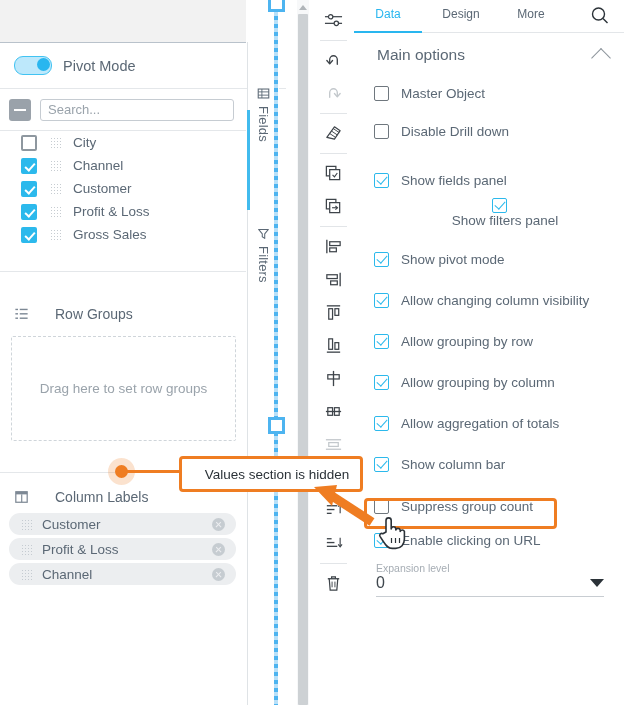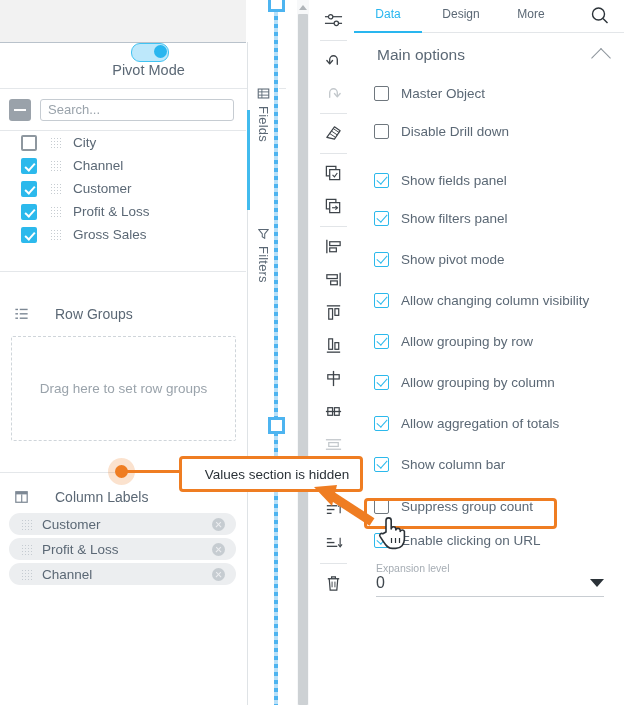--- a/index.html
+++ b/index.html
@@ -6,21 +6,21 @@
   body{
     width:624px;height:705px;overflow:hidden;position:relative;
     font-family:"Liberation Sans","DejaVu Sans",sans-serif;
     background:#ffffff;color:#5a6872;
     -webkit-font-smoothing:antialiased;
   }
   
   #left-panel{position:absolute;left:0;top:0;width:246px;height:705px;background:#ffffff;}
   #left-topstrip{position:absolute;left:0;top:0;width:246px;height:42px;background:#f2f2f2;border-bottom:1px solid #b9c2cb;}
   #pivot-mode-row{position:absolute;left:0;top:43px;width:286px;height:45px;
-    border-bottom:1px solid #e4e7ea;display:flex;align-items:center;flex-direction:column;}
+    border-bottom:1px solid #e4e7ea;display:flex;align-items:center;}
   .toggle{width:36px;height:17px;border-radius:9px;background:#bde8fb;border:1px solid #41c3f2;
     margin-left:14px;position:relative;flex:0 0 auto;}
   .toggle .knob{position:absolute;right:1px;top:1px;width:13px;height:13px;border-radius:50%;background:#29b6ef;}
   #pivot-mode-label{margin-left:11px;font-size:14.5px;color:#5b6875;}
 
   #search-row{position:absolute;left:0;top:89px;width:246px;height:41px;
     border-bottom:1px solid #e4e7ea;display:flex;align-items:center;}
   #collapse-btn{width:22px;height:22px;border-radius:3px;background:#9aa2aa;margin-left:9px;position:relative;flex:0 0 auto;}
   #collapse-btn:after{content:"";position:absolute;left:5px;top:10px;width:12px;height:2px;background:#fff;}
   #search-input{margin-left:9px;width:194px;height:22px;border:1px solid #c6ccd2;border-radius:3px;
@@ -413,21 +413,21 @@
   <div class="opt-row" style="height:42px;">
     <span class="ocb off"></span>
     <span class="opt-label">Disable Drill down</span>
   </div>
 
 
   <div class="opt-row" style="height:35px;margin-top:11px;">
     <span class="ocb on"></span>
     <span class="opt-label">Show fields panel</span>
   </div>
-  <div class="opt-row" style="height:41px;">
+  <div class="opt-row" style="height:41px;flex-direction:column;">
     <span class="ocb on"></span>
     <span class="opt-label">Show filters panel</span>
   </div>
   <div class="opt-row" style="height:41px;">
     <span class="ocb on"></span>
     <span class="opt-label">Show pivot mode</span>
   </div>
   <div class="opt-row" style="height:41px;">
     <span class="ocb on"></span>
     <span class="opt-label">Allow changing column visibility</span>

